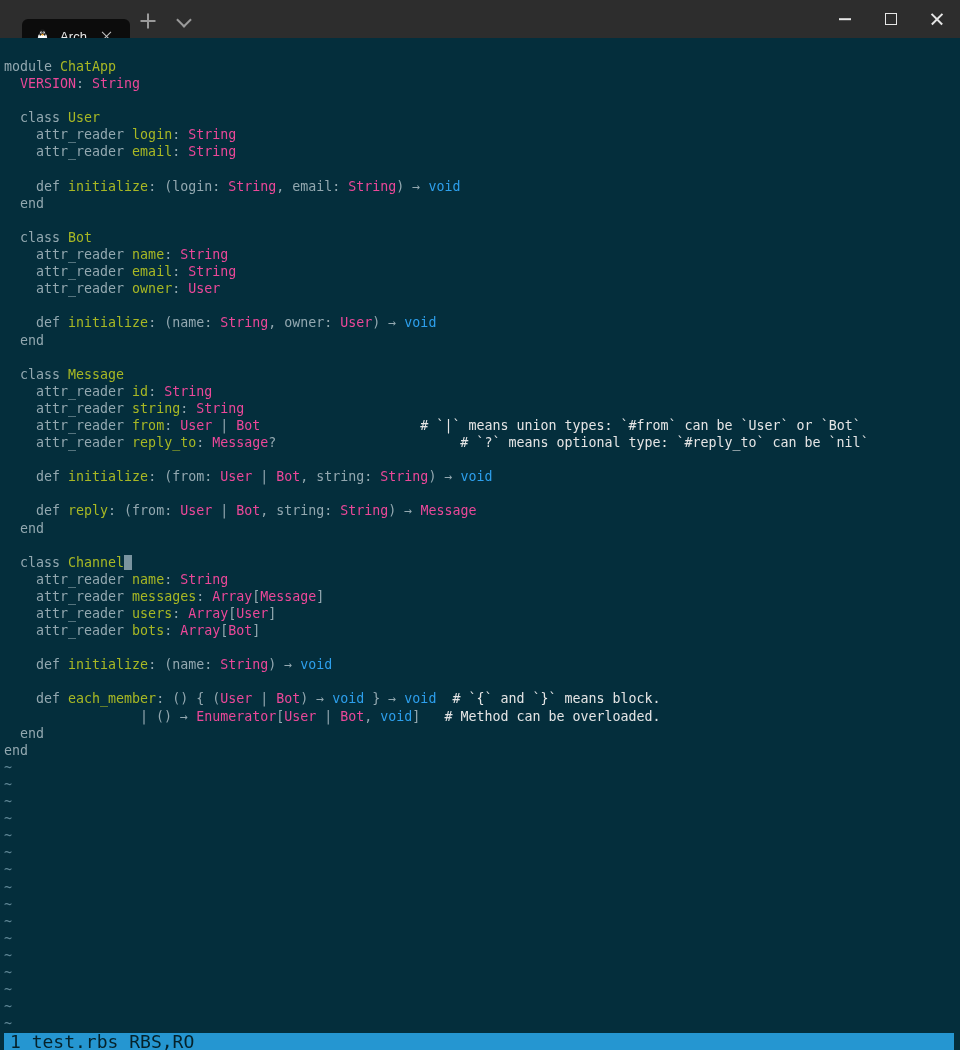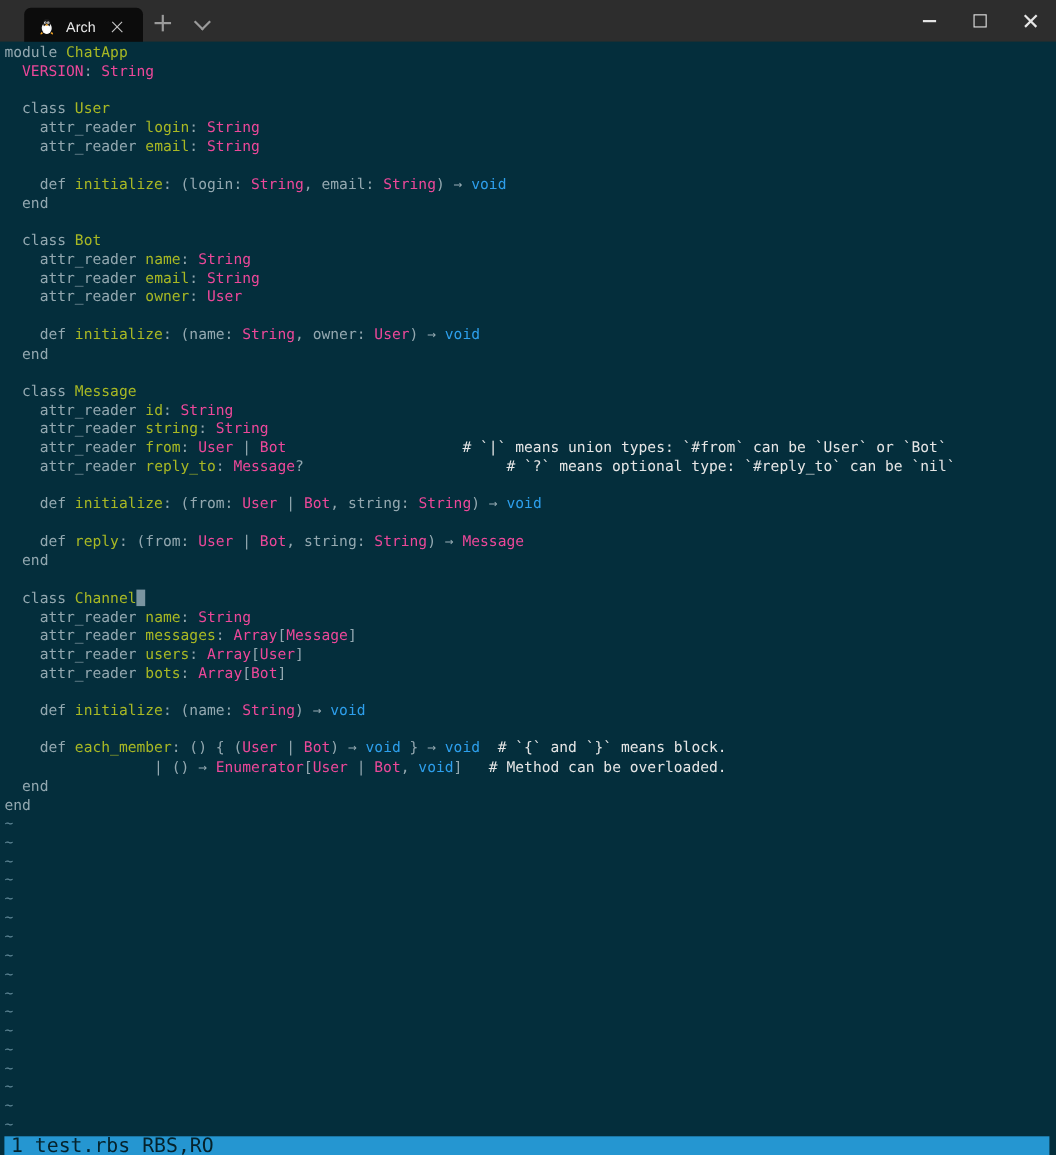--- a/index.html
+++ b/index.html
@@ -42,21 +42,21 @@
     height: 34px;
     margin-left: 22px;
     padding: 0 10px 0 12px;
     background: #0C0C0C;
     border-radius: 6px 6px 0 0;
     display: flex;
     align-items: center;
     gap: 9px;
     min-width: 86px;
     position: relative;
-    top: 3px;
+    top: 15px;
     text-align: right;
   }
   .tab-icon {
     width: 17px;
     height: 17px;
     display: block;
     flex: 0 0 auto;
   }
   .tab-title {
     color: #E8E8E8;
@@ -147,21 +147,21 @@
   }
   .wc-close::before { transform: translate(-50%,-50%) rotate(45deg); }
   .wc-close::after  { transform: translate(-50%,-50%) rotate(-45deg); }
 
   
   .term {
     flex: 1 1 auto;
     background: #042E3C;
     position: relative;
     overflow: hidden;
-    padding-top: 2px;
+    padding-top: 20px;
   }
   .code {
     font-family: "DejaVu Sans Mono", monospace;
     font-size: 13.3px;
     line-height: 17.1px;
     white-space: pre;
     color: #8FA6AE;
     padding-left: 4px;
     letter-spacing: 0px;
   }

